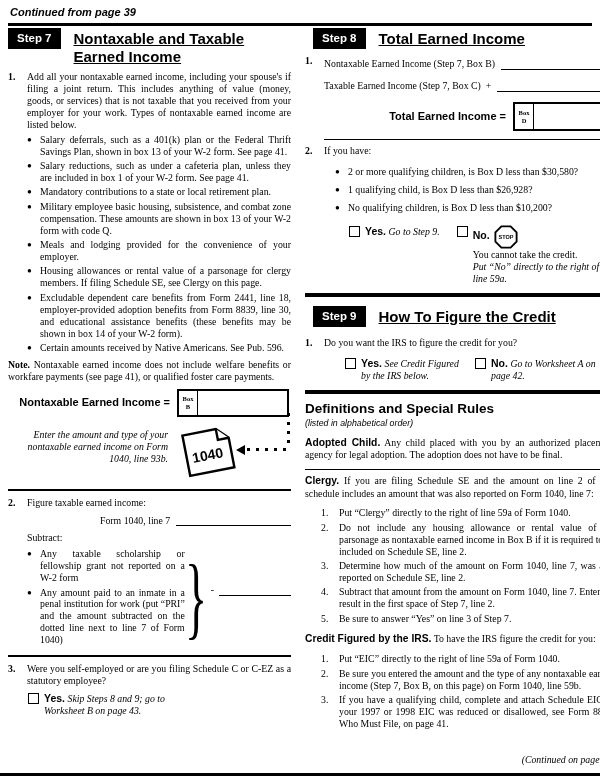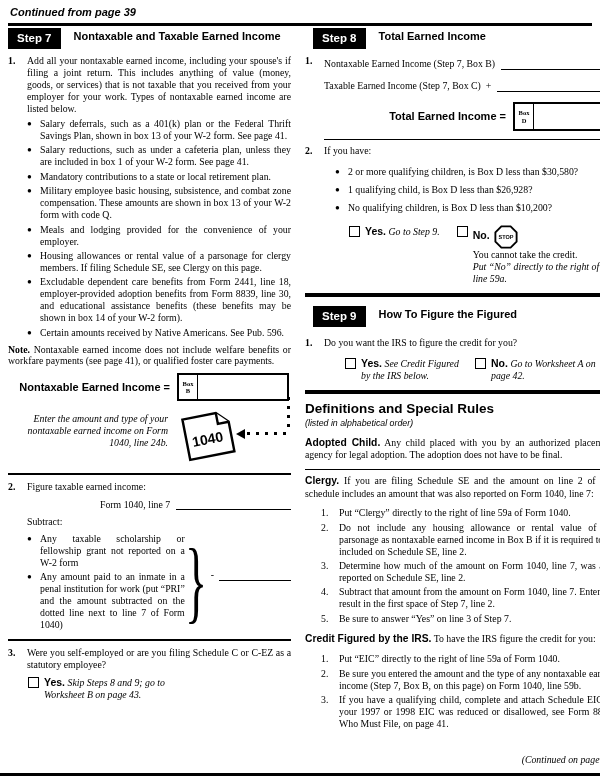--- a/index.html
+++ b/index.html
@@ -13,21 +13,21 @@
   }
   .topline { font-family: "Liberation Sans", sans-serif; font-weight: bold; font-style: italic; font-size: 11px; padding: 2px 0 4px 2px; }
   .toprule { border-top: 3.5px solid #000; }
   .cols { display: flex; height: 748px; margin-top: 0; }
   .col-left { width: 288px; padding-right: 5px; }
   .vdivider { width: 1px; background: #000; }
   .col-right { flex: 1; padding-left: 9px; display: flex; flex-direction: column; }
 
   .step-head { display: flex; align-items: flex-start; margin: 2px 0 6px; }
   .step-badge { background: #000; color: #fff; font-family: "Liberation Sans", sans-serif; font-weight: bold; font-size: 11.5px; padding: 3px 9px 4px; margin-right: 13px; white-space: nowrap; flex: none; }
-  .step-title { font-family: "Liberation Sans", sans-serif; font-weight: bold; font-size: 11px; line-height: 1.15; padding-top: 2px; }
+  .step-title { font-family: "Liberation Sans", sans-serif; font-weight: bold; font-size: 15px; line-height: 1.15; padding-top: 2px; text-decoration: underline; }
   .rt .step-badge { margin-left: 8px; }
 
   .item { display: flex; margin-bottom: 3px; }
   .item-num { font-weight: bold; width: 19px; flex: none; }
   .item-body { flex: 1; text-align: justify; }
 
   .bullet { display: flex; margin: 2.5px 0; }
   .dot { flex: none; width: 13px; font-size: 8px; padding-top: 1px; }
   .bullet-text { flex: 1; text-align: justify; }
   .indent1 { margin-left: 19px; }
@@ -148,21 +148,21 @@
         <span class="amount-box">
           <span class="amount-tag">
               <span>Box</span>
               <span>B</span>
             </span>
           <span class="amount-blank"></span>
         </span>
       </div>
 
       <div class="note1040">
-        <span class="note-italic">Enter the amount and type of your nontaxable earned income on Form 1040, line 24b.</span>
+        <span class="note-italic">Enter the amount and type of your nontaxable earned income on Form 1040, line 93b.</span>
         <span class="docicon">
           <svg width="64" height="62" viewBox="0 0 64 62">
             <g transform="rotate(-11 32 31)">
               <path d="M10 10 h34 l11 11 v30 h-45 z" fill="#fff" stroke="#000" stroke-width="2.4"></path>
               <path d="M44 10 v11 h11" fill="#fff" stroke="#000" stroke-width="2.4"></path>
               <text x="31" y="39" font-size="14" font-weight="bold" text-anchor="middle" font-family="Liberation Sans, sans-serif">1040</text>
             </g>
           </svg>
         </span>
         <span class="arrowhead"></span>
@@ -289,21 +289,21 @@
             <span style="display:block">You cannot take the credit.</span>
             <span style="display:block" class="opt-text">Put “No” directly to the right of line 59a.</span>
           </span>
         </div>
       </div>
 
       <div class="rule4"></div>
 
       <div class="step-head">
         <span class="step-badge">Step 9</span>
-        <span class="step-title">How To Figure the Figured</span>
+        <span class="step-title">How To Figure the Credit</span>
       </div>
 
       <div class="item" style="margin-top:4px">
         <span class="item-num">1.</span>
         <span class="item-body">Do you want the IRS to figure the credit for you?</span>
       </div>
 
       <div class="opts" style="margin-left:40px">
         <div class="opt" style="width:120px">
           <span class="checkbox"></span>

